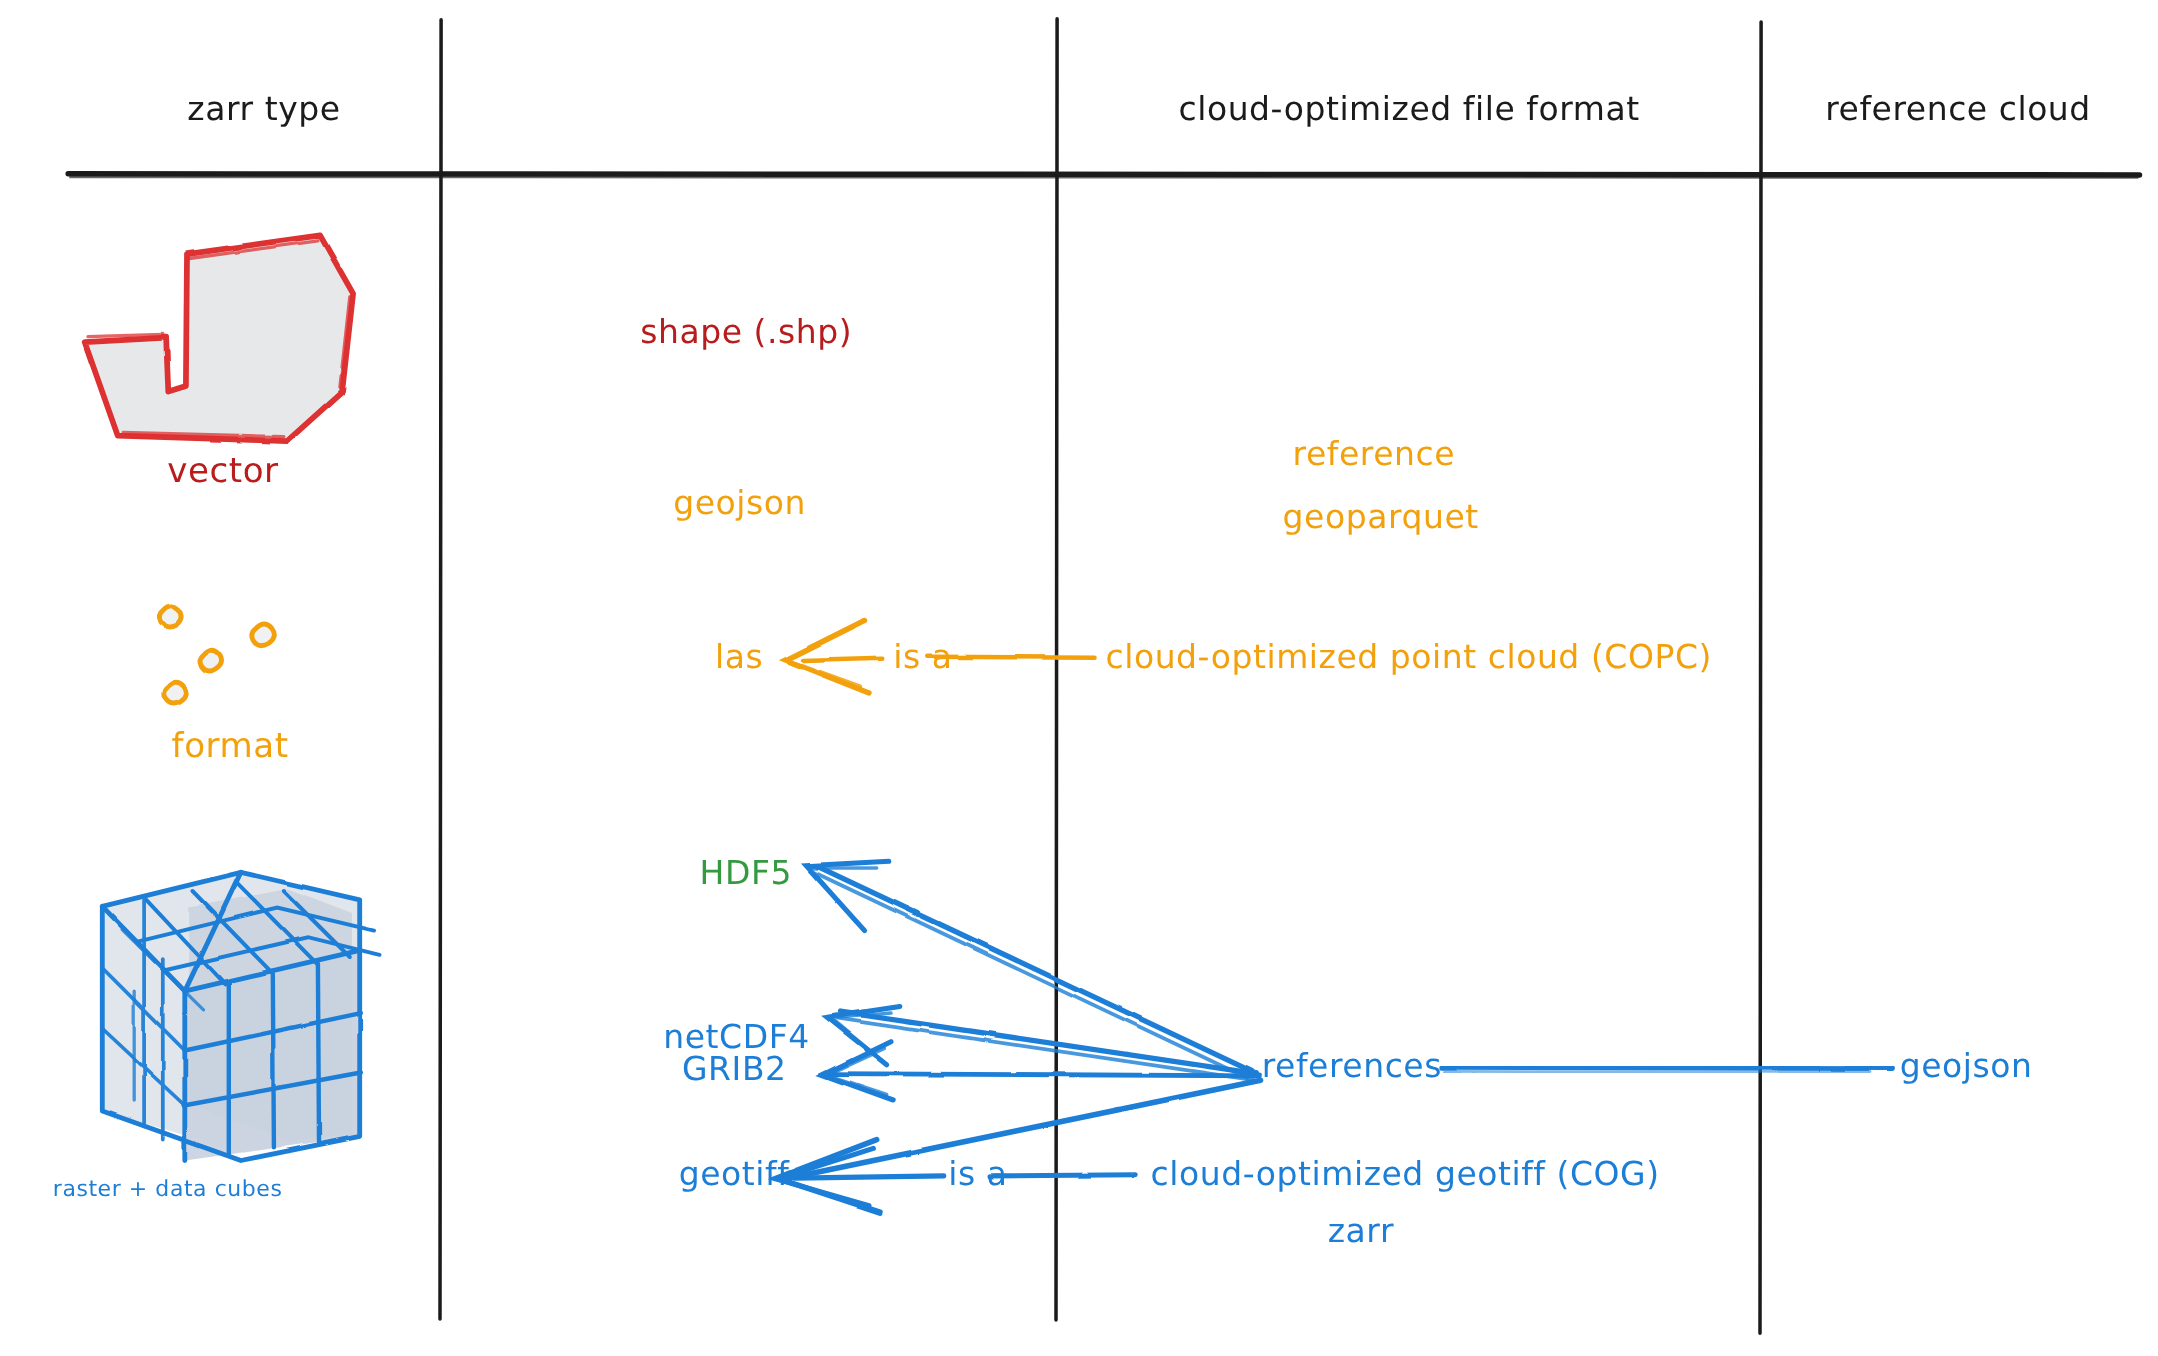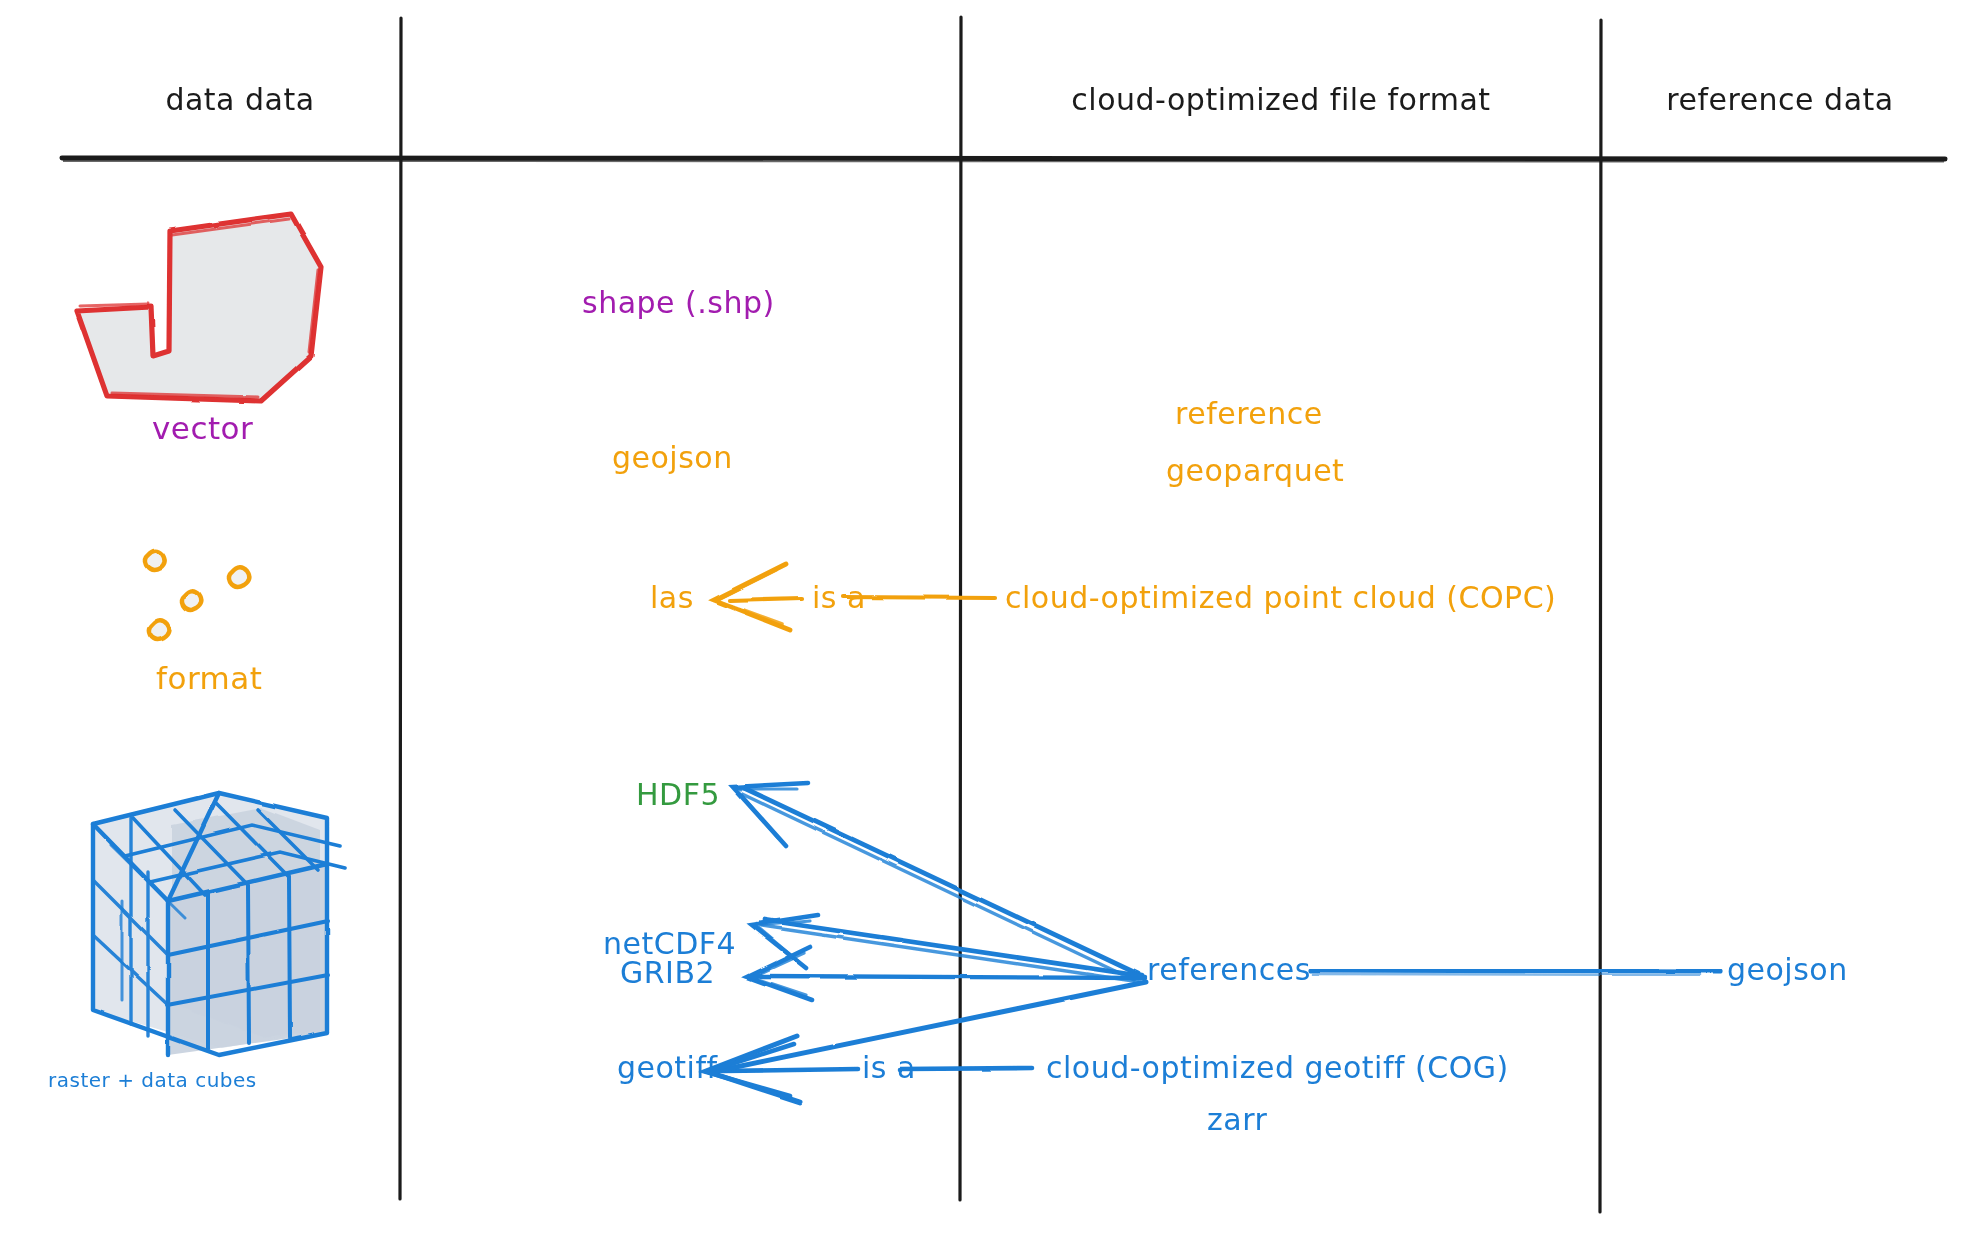--- a/index.html
+++ b/index.html
@@ -26,21 +26,21 @@
     white-space: nowrap;
     font-family: "DejaVu Sans", sans-serif;
     letter-spacing: 0.5px;
   }
   .hdr {
     font-size: 30px;
     color: #1b1b1b;
     font-weight: 400;
     transform: translateX(-50%);
   }
-  .cat-red   { color: #a21caf; text-align: center; }
+  .cat-red   { color: #b91c1c; text-align: center; }
   .cat-orange{ color: #F2A10C; }
   .cat-blue  { color: #1C7ED6; }
   .cat-green { color: #349A3F; }
 </style>
 </head>
 <body>
 
 <div id="canvas">
 
   <svg id="sketch" viewBox="0 0 1962 1233" xmlns="http://www.w3.org/2000/svg">
@@ -158,23 +158,23 @@
       <path d="M 794 1044 L 706 1072 L 790 1096" stroke-width="4.6"></path>
     </g>
 
     <g filter="url(#rough)" stroke="#1C7ED6" fill="none" stroke-linecap="round">
       <path d="M 1312 970 L 1720 971" stroke-width="5.2"></path>
       <path d="M 1314 974 L 1700 975" stroke-width="2.6" opacity=".55"></path>
     </g>
 
   </svg>
 
-  <div class="lbl hdr" style="left:240px; top:82px;">data data</div>
+  <div class="lbl hdr" style="left:240px; top:82px;">zarr type</div>
   <div class="lbl hdr" style="left:1281px; top:82px;">cloud-optimized file format</div>
-  <div class="lbl hdr" style="left:1780px; top:82px;">reference data</div>
+  <div class="lbl hdr" style="left:1780px; top:82px;">reference cloud</div>
 
   <div class="lbl cat-red" style="left:152px; top:410px; font-size:31px;">vector</div>
   <div class="lbl cat-orange" style="left:156px; top:660px; font-size:31px;">format</div>
   <div class="lbl cat-blue" style="left:48px; top:1068px; font-size:20px;">raster + data cubes</div>
 
   <div class="lbl cat-red" style="left:582px; top:285px; font-size:30px;">shape (.shp)</div>
   <div class="lbl cat-orange" style="left:612px; top:440px; font-size:30px;">geojson</div>
   <div class="lbl cat-orange" style="left:650px; top:580px; font-size:30px;">las</div>
   <div class="lbl cat-green" style="left:636px; top:762px; font-size:30px;margin-top:15px;">HDF5</div>
   <div class="lbl cat-blue" style="left:603px; top:893px; font-size:30px;margin-top:33px;">netCDF4</div>

